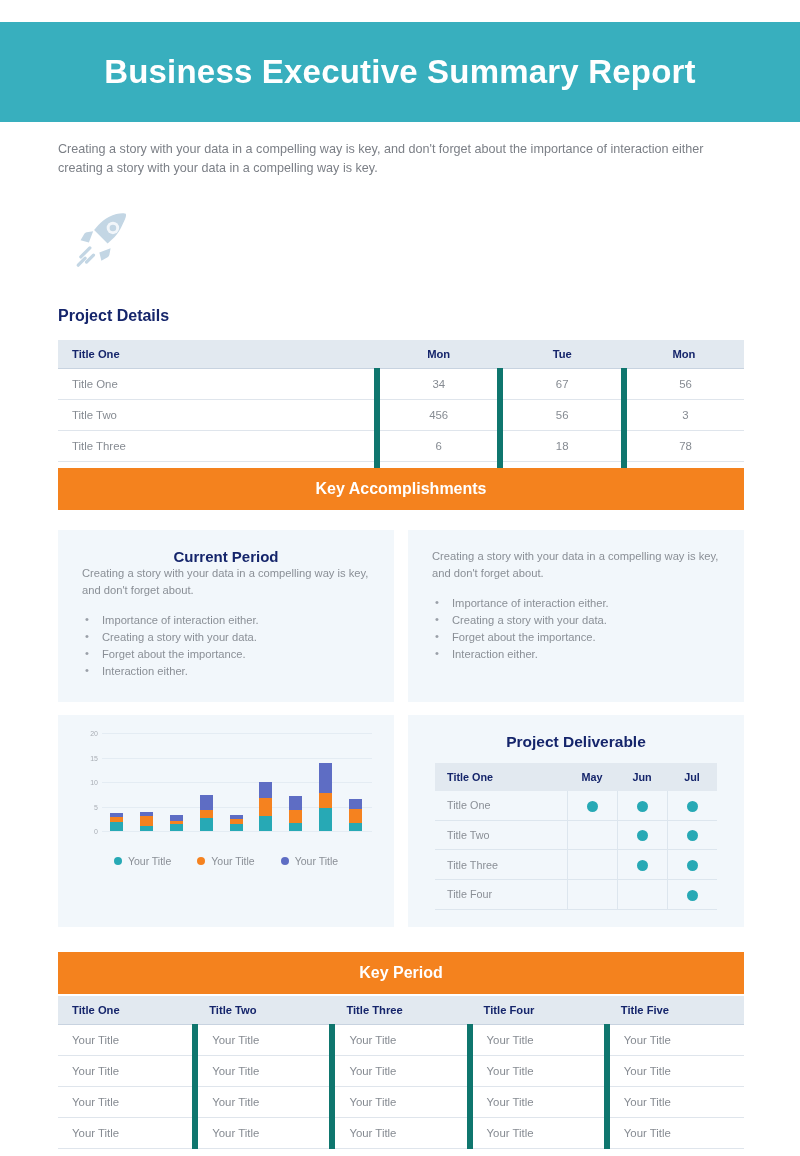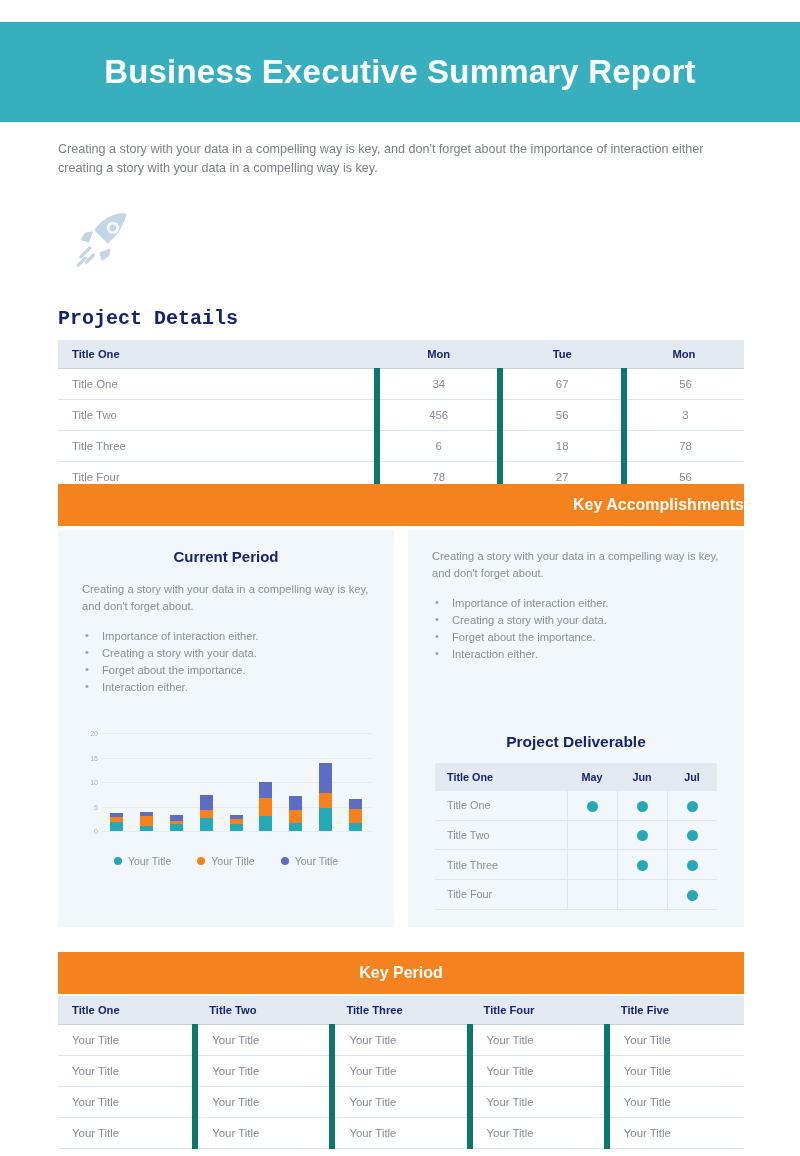--- a/index.html
+++ b/index.html
@@ -90,23 +90,22 @@
     left: 4px;
     top: -1px;
     color: #9aa0a8;
     font-size: 13px;
   }
 
   
   .section-head {
     position: absolute;
     color: #15256B;
-    font-size: 20px;
-    font-weight: bold;
-    font-family: Liberation Mono, monospace;
+    font-size: 16px;
+    font-weight: bold;
   }
   #project-details-heading { top: 307px; left: 58px; }
 
   
   .data-table {
     border-collapse: collapse;
     width: 100%;
     table-layout: fixed;
   }
   .data-table th {
@@ -144,21 +143,21 @@
     background: #F4821E;
     display: flex;
     align-items: center;
     justify-content: center;
   }
   .orange-banner .banner-text {
     color: #ffffff;
     font-size: 16px;
     font-weight: bold;
   }
-  #key-accomplishments-banner { top: 484px; justify-content: flex-end; }
+  #key-accomplishments-banner { top: 468px; }
   #key-risks-banner { top: 952px; }
 
   
   .acc-row {
     position: absolute;
     top: 530px;
     left: 58px;
     width: 686px;
     display: flex;
     gap: 14px;
@@ -167,21 +166,20 @@
     flex: 1;
     background: #F2F7FB;
     padding: 18px 24px 22px 24px;
     min-height: 170px;
   }
   .acc-title {
     color: #15256B;
     font-size: 15px;
     font-weight: bold;
     text-align: center;
-    margin-bottom: 16px;
   }
   .acc-para {
     font-size: 11.2px;
     line-height: 16.5px;
     color: #8a8f96;
     margin-bottom: 14px;
   }
   ul.acc-list { list-style: none; }
   ul.acc-list li {
     position: relative;

